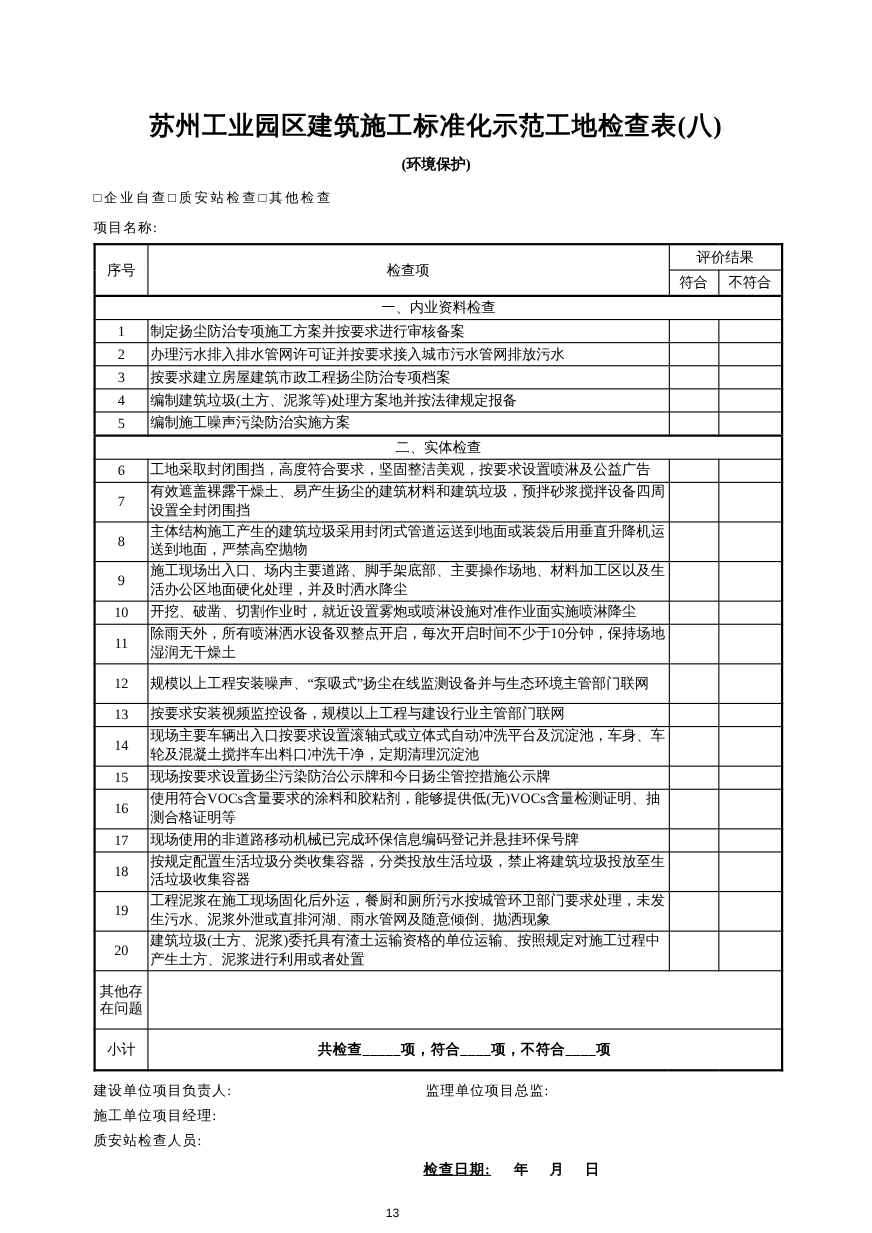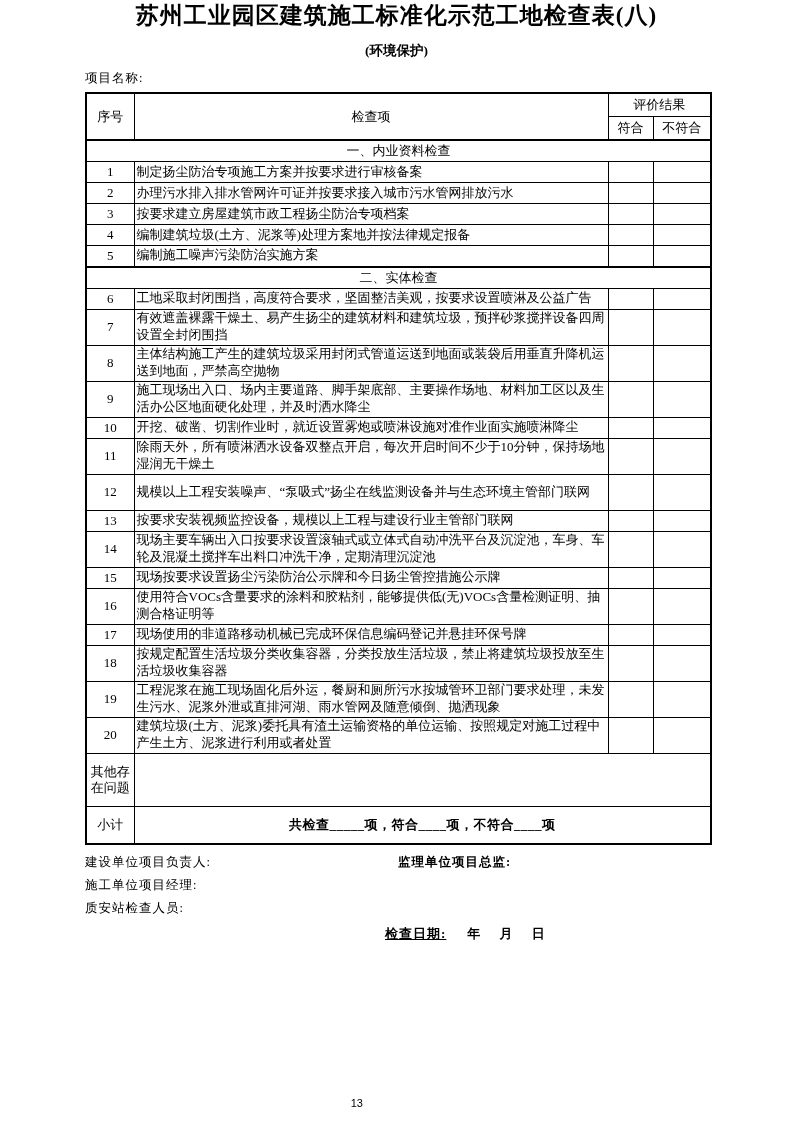--- a/index.html
+++ b/index.html
@@ -5,20 +5,21 @@
   html,body { margin:0; padding:0; background:#ffffff; }
   .page {
     position:relative;
     width:793px; height:1121px;
     background:#ffffff;
     color:#000;
     font-family:"Liberation Serif","DejaVu Serif",serif;
     overflow:hidden;
   }
   .title {
+    padding-top:99px;
     text-align:center;
     font-size:23px;
     font-weight:bold;
     letter-spacing:1px;
   }
   .subtitle {
     margin-top:11px;
     text-align:center;
     font-size:13.5px;
     font-weight:bold;
@@ -62,21 +63,21 @@
   tr.row-other { height:36px; }
   tr.row-other td.c-no { line-height:1.25; padding:10px 2px; }
   tr.row-subtotal { height:37px;margin-left:46px; }
   tr.row-subtotal td.c-sub { text-align:center; letter-spacing:0.5px;font-weight:bold; }
   .sig-block {
     margin:9px 0 0 85px;
     font-size:12.5px;
     letter-spacing:1px;
   }
   .sig-line { position:relative; height:23px; }
-  .sig-line .sig-right { position:absolute; left:313px; top:0;font-weight:bold; }
+  .sig-line .sig-right { position:absolute; left:302px; top:0; }
   .date-line {
     margin-top:2px;
     margin-left:300px;
     font-size:13px;
     font-weight:bold;
     letter-spacing:1px;
   }
   .date-line .dsp1 { display:inline-block; width:78px;text-decoration:underline; }
   .date-line .dsp2 { display:inline-block; width:28px; }
   .page-number {
@@ -89,20 +90,21 @@
   }
 </style>
 </head>
 <body>
 
 <div class="page">
 
   <div class="title">苏州工业园区建筑施工标准化示范工地检查表(八)</div>
   <div class="subtitle">(环境保护)</div>
 
+  <div class="check-line">□企业自查□质安站检查□其他检查</div>
   <div class="project-line">项目名称:</div>
 
   <table class="checklist">
     <colgroup>
       <col style="width:48px">
         <col style="width:474px">
         <col style="width:45px">
         <col style="width:58px">
     </colgroup>
     <thead>

